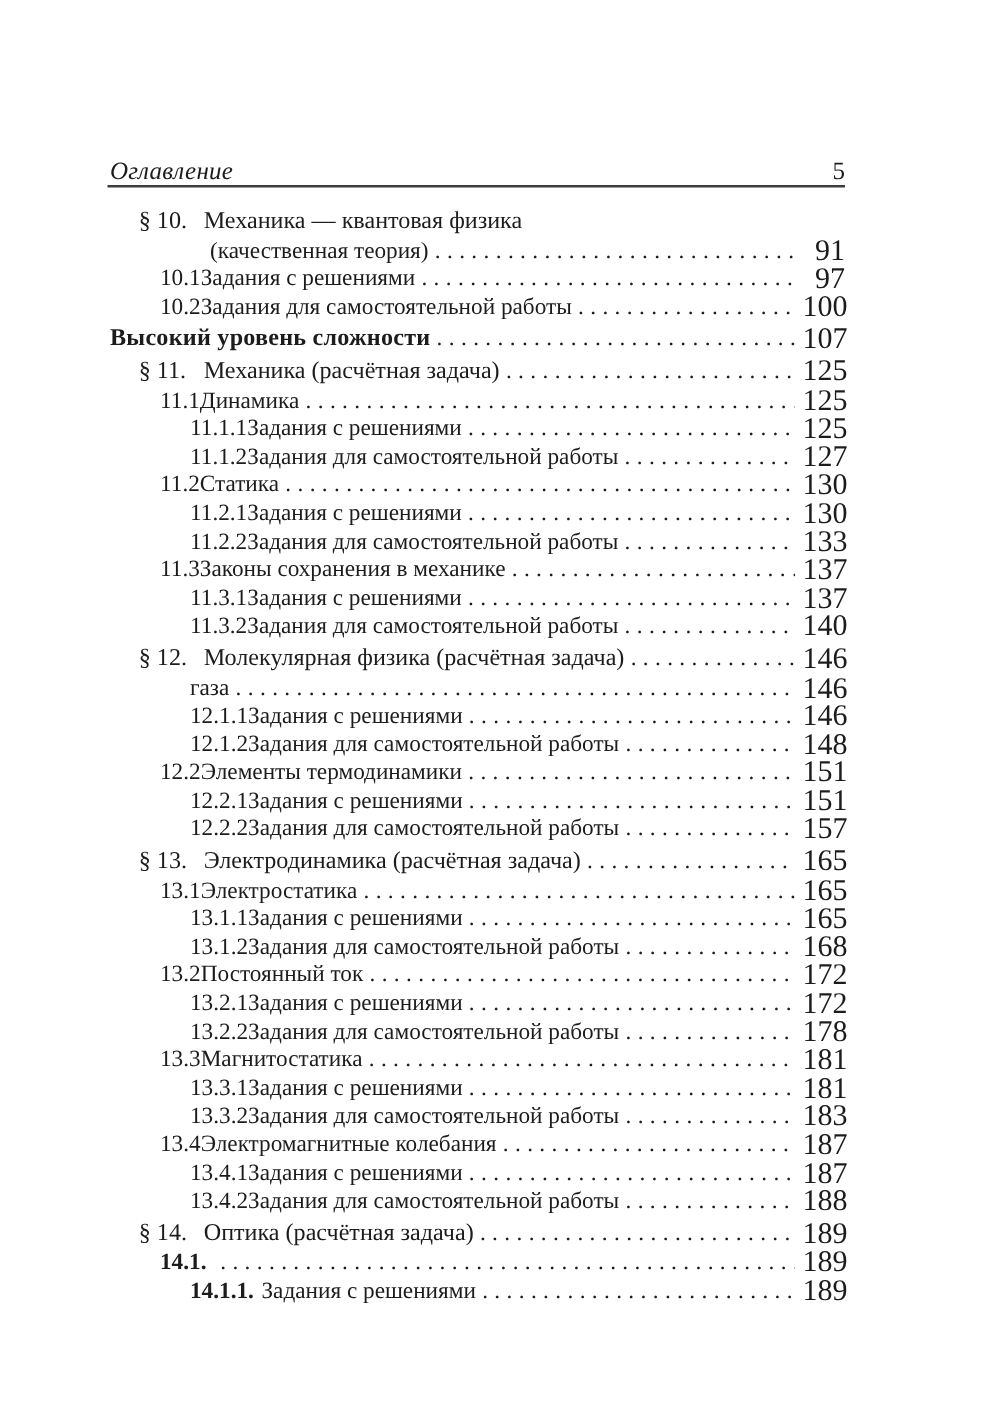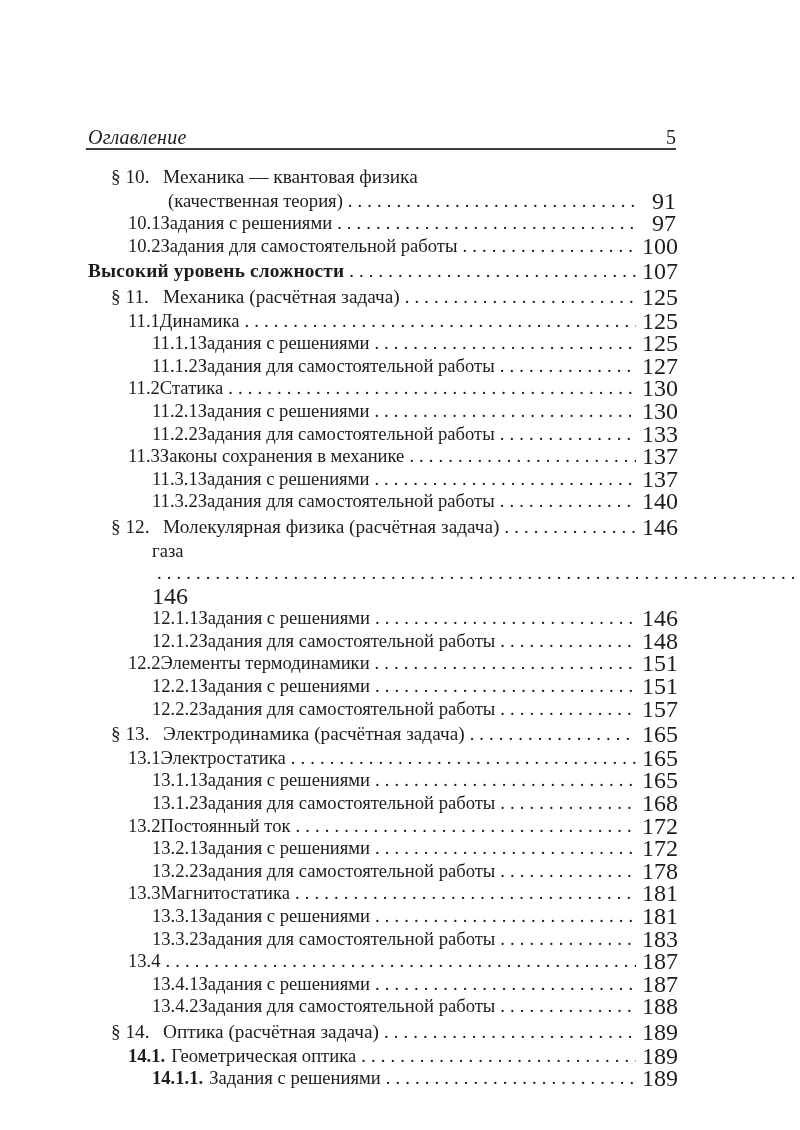--- a/index.html
+++ b/index.html
@@ -50,21 +50,21 @@
   .row.section, .row.chapter {
     margin-top: 3px;
     margin-bottom: 1px;
     font-size: 19.3px;
   }
   .row.chapter .title { font-weight: bold; letter-spacing: 0.2px; }
   .row.section  { padding-left: 23px; }
   .row.sub      { padding-left: 40px; }
   .row.subsub   { padding-left: 64px; }
   .row.cont-section { padding-left: 80px; }
-  .row.cont-sub     { padding-left: 64px; flex-direction: column; }
+  .row.cont-sub     { padding-left: 64px; }
 
   .num { flex: none; }
   .row.section .num { min-width: 52px; }
   .num.spaced { margin-right: 6px; font-weight: bold; }
 
   .title { flex: none; }
 
   .leader {
     flex: 1 1 auto;
     overflow: hidden;
@@ -316,20 +316,21 @@
 
   <div class="row subsub">
     <span class="num">13.3.2</span>
     <span class="title">Задания для самостоятельной работы</span>
     <span class="leader"></span>
     <span class="pagenum">183</span>
   </div>
 
   <div class="row sub">
     <span class="num">13.4</span>
+    <span class="title">Электромагнитные колебания</span>
     <span class="leader"></span>
     <span class="pagenum">187</span>
   </div>
 
   <div class="row subsub">
     <span class="num">13.4.1</span>
     <span class="title">Задания с решениями</span>
     <span class="leader"></span>
     <span class="pagenum">187</span>
   </div>
@@ -343,21 +344,20 @@
 
   <div class="row section">
     <span class="num">§ 14.</span>
     <span class="title">Оптика (расчётная задача)</span>
     <span class="leader"></span>
     <span class="pagenum">189</span>
   </div>
 
   <div class="row sub">
     <span class="num spaced">14.1.</span>
-    <span class="title">Геометрическая оптика</span>
     <span class="leader"></span>
     <span class="pagenum">189</span>
   </div>
 
   <div class="row subsub">
     <span class="num spaced">14.1.1.</span>
     <span class="title">Задания с решениями</span>
     <span class="leader"></span>
     <span class="pagenum">189</span>
   </div>

